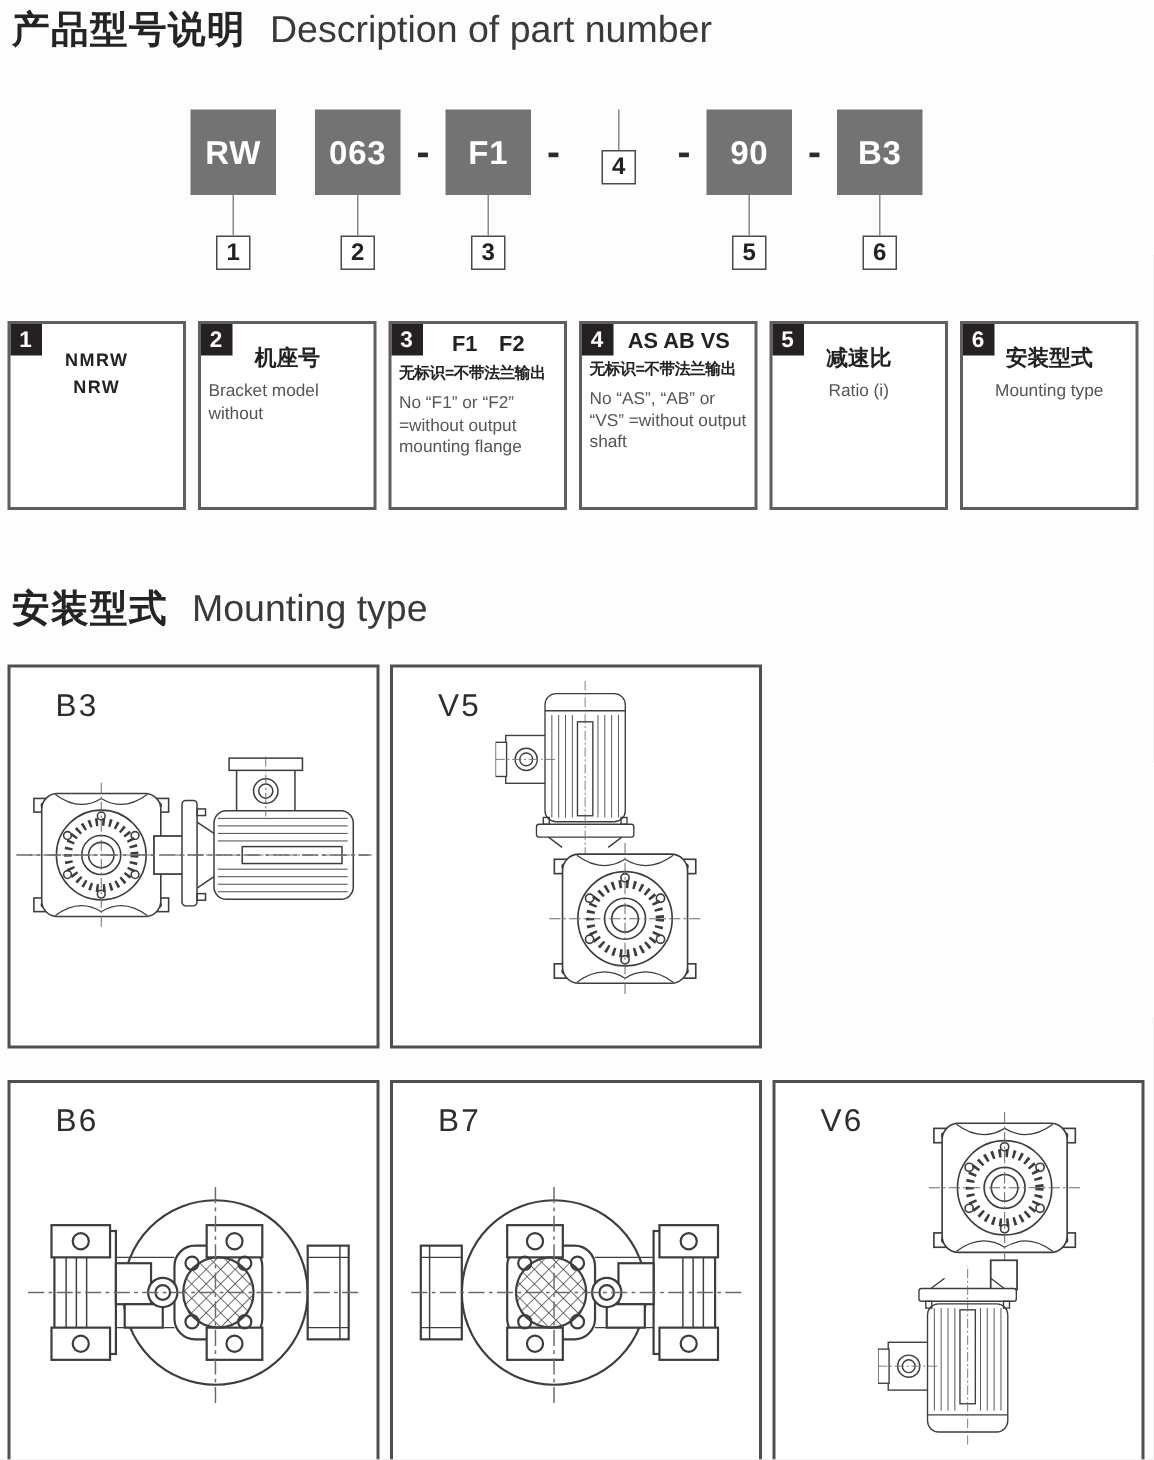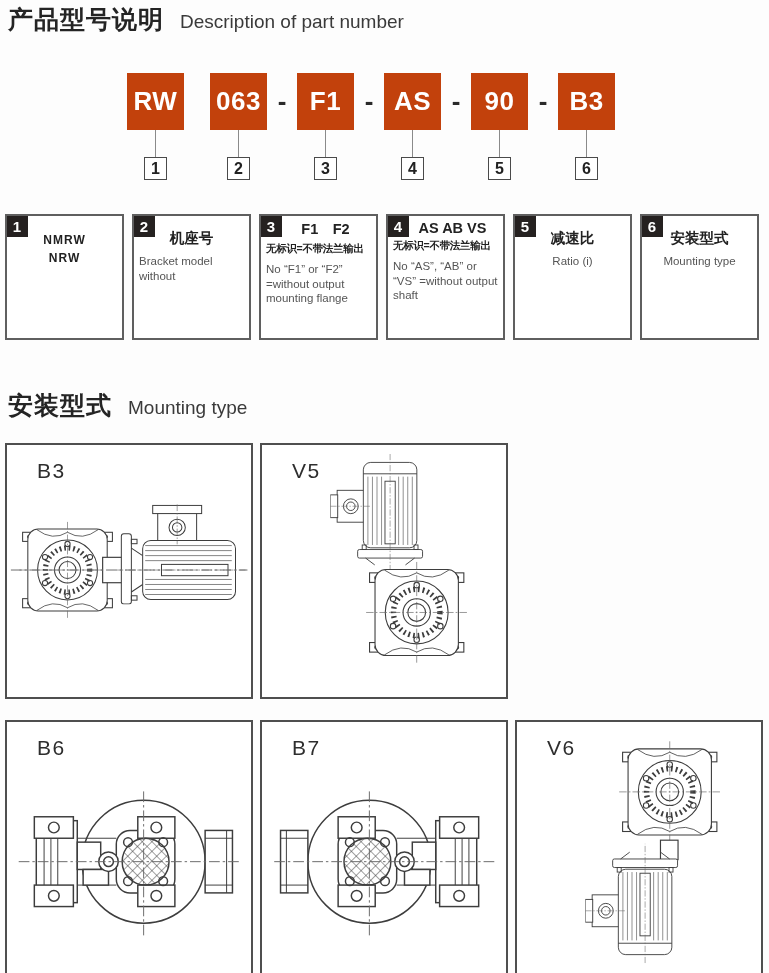--- a/index.html
+++ b/index.html
@@ -1,27 +1,27 @@
 <!DOCTYPE html>
 <html><head>
 <meta charset="utf-8">
 <style>
   html,body{margin:0;padding:0;background:#e8e8e8;}
   .page{position:relative;width:769px;height:973px;margin:0 auto;background:#fdfdfd;
         font-family:Liberation Sans, sans-serif;color:#2b2b2b;overflow:hidden;}
   
   .title-row{position:absolute;left:8px;display:flex;align-items:baseline;gap:16px;white-space:nowrap;}
   .title-zh{font-size:25px;font-weight:700;letter-spacing:1px;color:#242424;}
-  .title-en{font-size:19px;color:#3a3a3a;}
+  .title-en{font-size:25px;color:#3a3a3a;}
   #title1{top:3px;}
   #title2{top:389px;}
   
   .pn-row{position:absolute;left:127px;top:73px;display:flex;align-items:flex-start;}
   .pn-unit{width:57px;display:flex;flex-direction:column;align-items:center;}
-  .pn-block{width:57px;height:57px;background:#c2410c;color:#fff;font-size:26px;font-weight:700;
+  .pn-block{width:57px;height:57px;background:#737373;color:#fff;font-size:22px;font-weight:700;
             display:flex;align-items:center;justify-content:center;letter-spacing:.5px;}
   .pn-line{width:1px;height:27px;background:#8a8a8a;}
   .pn-num{width:21px;height:21px;border:1.5px solid #4a4a4a;background:#fff;
           display:flex;align-items:center;justify-content:center;font-size:16px;font-weight:700;color:#222;}
   .pn-sep{width:30px;height:57px;display:flex;align-items:center;justify-content:center;
           font-size:26px;font-weight:700;color:#2a2a2a;}
   .pn-sep.blank{width:26px;}
   
   .legend{position:absolute;left:5px;top:214px;display:flex;gap:8px;}
   .lcell{position:relative;width:119px;height:126px;border:2px solid #5f5f5f;background:#fff;
@@ -177,21 +177,20 @@
       <div class="pn-num">2</div>
     </div>
     <div class="pn-sep">-</div>
     <div class="pn-unit">
       <div class="pn-block">F1</div>
       <div class="pn-line"></div>
       <div class="pn-num">3</div>
     </div>
     <div class="pn-sep">-</div>
     <div class="pn-unit">
-      <div class="pn-block">AS</div>
       <div class="pn-line"></div>
       <div class="pn-num">4</div>
     </div>
     <div class="pn-sep">-</div>
     <div class="pn-unit">
       <div class="pn-block">90</div>
       <div class="pn-line"></div>
       <div class="pn-num">5</div>
     </div>
     <div class="pn-sep">-</div>

